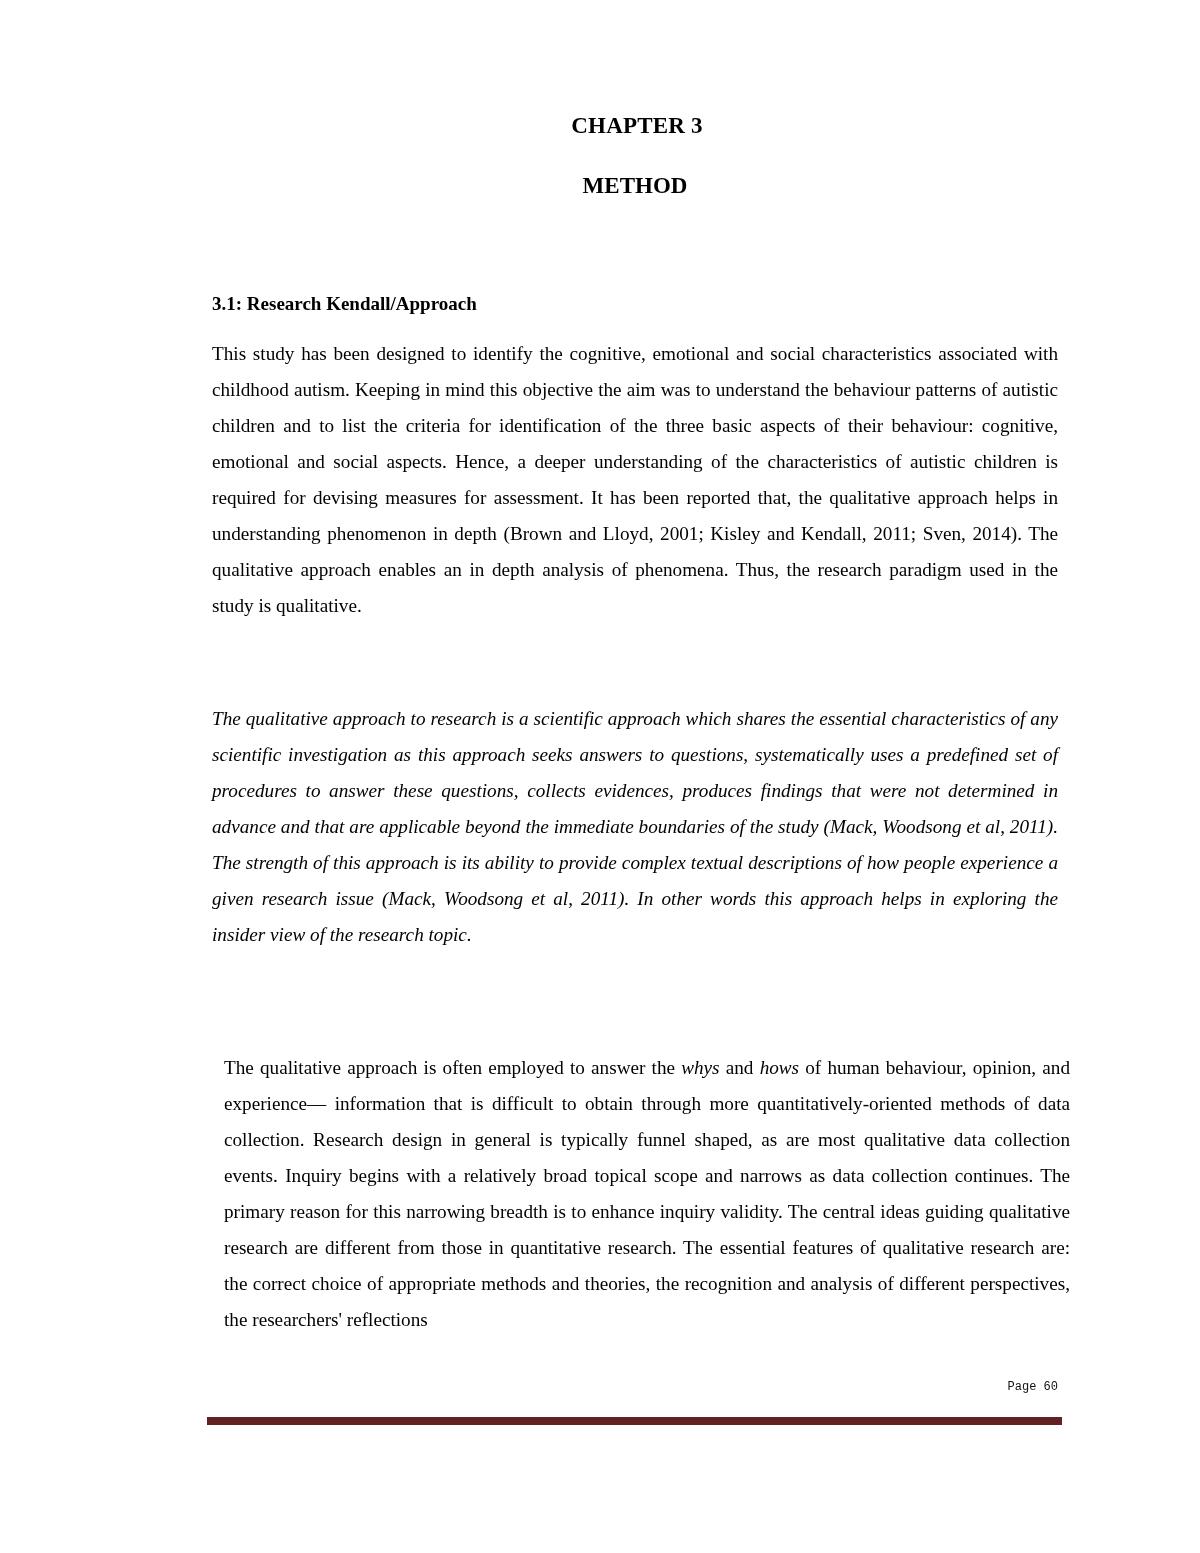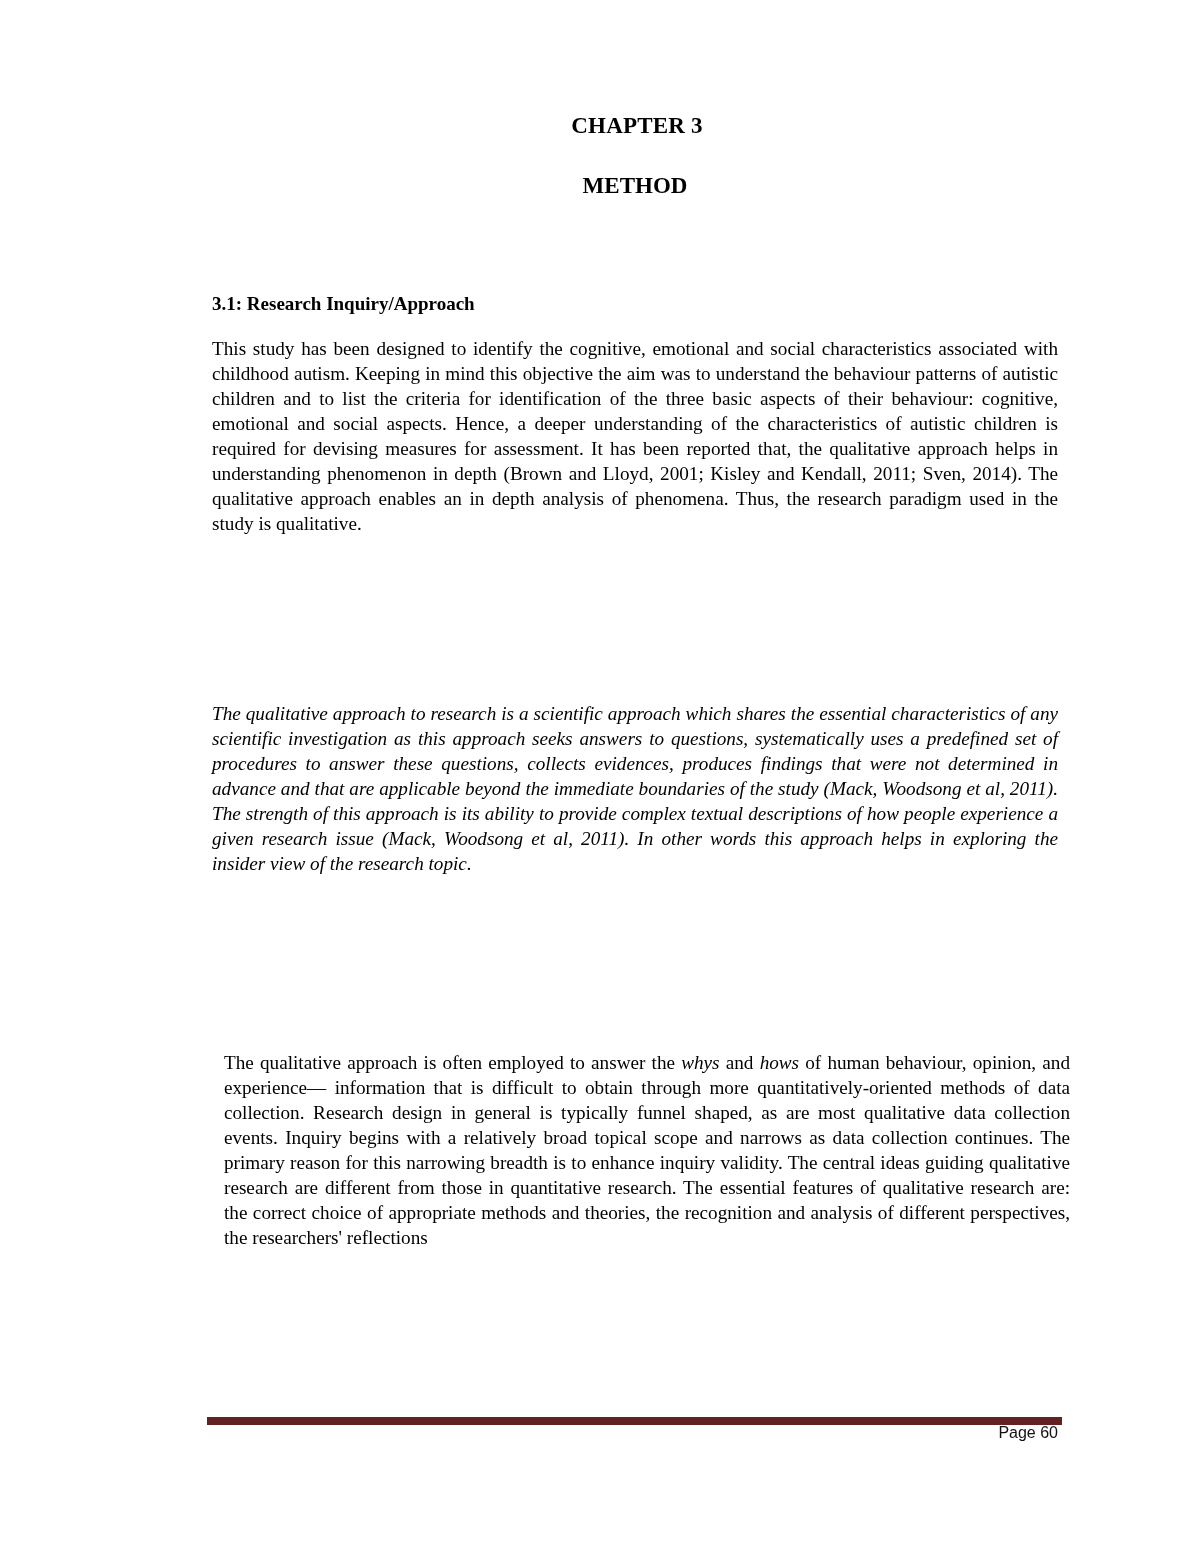--- a/index.html
+++ b/index.html
@@ -45,54 +45,54 @@
       top: 293px;
       left: 212px;
       font-weight: bold;
       font-size: 19px;
     }
     .body-text {
       position: absolute;
       left: 212px;
       width: 846px;
       font-size: 19.2px;
-      line-height: 25px;
+      line-height: 36px;
       text-align: justify;
     }
     .body-text p {
       margin: 0 0 7px 0;
     }
     #p1 { top: 336px; }
     #p2 { top: 701px; font-style: italic; }
     #p3 { top: 1050px; margin-left: 12px; }
     .footer-bar {
       position: absolute;
       left: 207px;
       top: 1417px;
       width: 855px;
       height: 8px;
       background: #622223;
     }
     .footer-page {
       position: absolute;
-      top: 1424px;
+      top: 1380px;
       right: 142px;
-      font-family: Liberation Sans, sans-serif;
-      font-size: 16px;
+      font-family: Liberation Mono, monospace;
+      font-size: 12px;
       color: #111;
     }
   </style>
 </head>
 <body>
 
 <div class="page">
   <div class="chapter-title">CHAPTER 3</div>
   <div class="chapter-subtitle">METHOD</div>
 
-  <div class="section-heading">3.1: Research Inquiry/Approach</div>
+  <div class="section-heading">3.1: Research Kendall/Approach</div>
 
   <div class="body-text" id="p1">
     <p>This study has been designed to identify the cognitive, emotional and social characteristics associated with childhood autism. Keeping in mind this objective the aim was to understand the behaviour patterns of autistic children and to list the criteria for identification of the three basic aspects of their behaviour: cognitive, emotional and social aspects. Hence, a deeper understanding of the characteristics of autistic children is required for devising measures for assessment. It has been reported that, the qualitative approach helps in understanding phenomenon in depth (Brown and Lloyd, 2001; Kisley and Kendall, 2011; Sven, 2014). The qualitative approach enables an in depth analysis of phenomena. Thus, the research paradigm used in the study is qualitative.</p>
   </div>
 
   <div class="body-text" id="p2">
     <p>The qualitative approach to research is a scientific approach which shares the essential characteristics of any scientific investigation as this approach seeks answers to questions, systematically uses a predefined set of procedures to answer these questions, collects evidences, produces findings that were not determined in advance and that are applicable beyond the immediate boundaries of the study (Mack, Woodsong et al, 2011). The strength of this approach is its ability to provide complex textual descriptions of how people experience a given research issue (Mack, Woodsong et al, 2011). In other words this approach helps in exploring the insider view of the research topic.</p>
   </div>
 
   <div class="body-text" id="p3">

